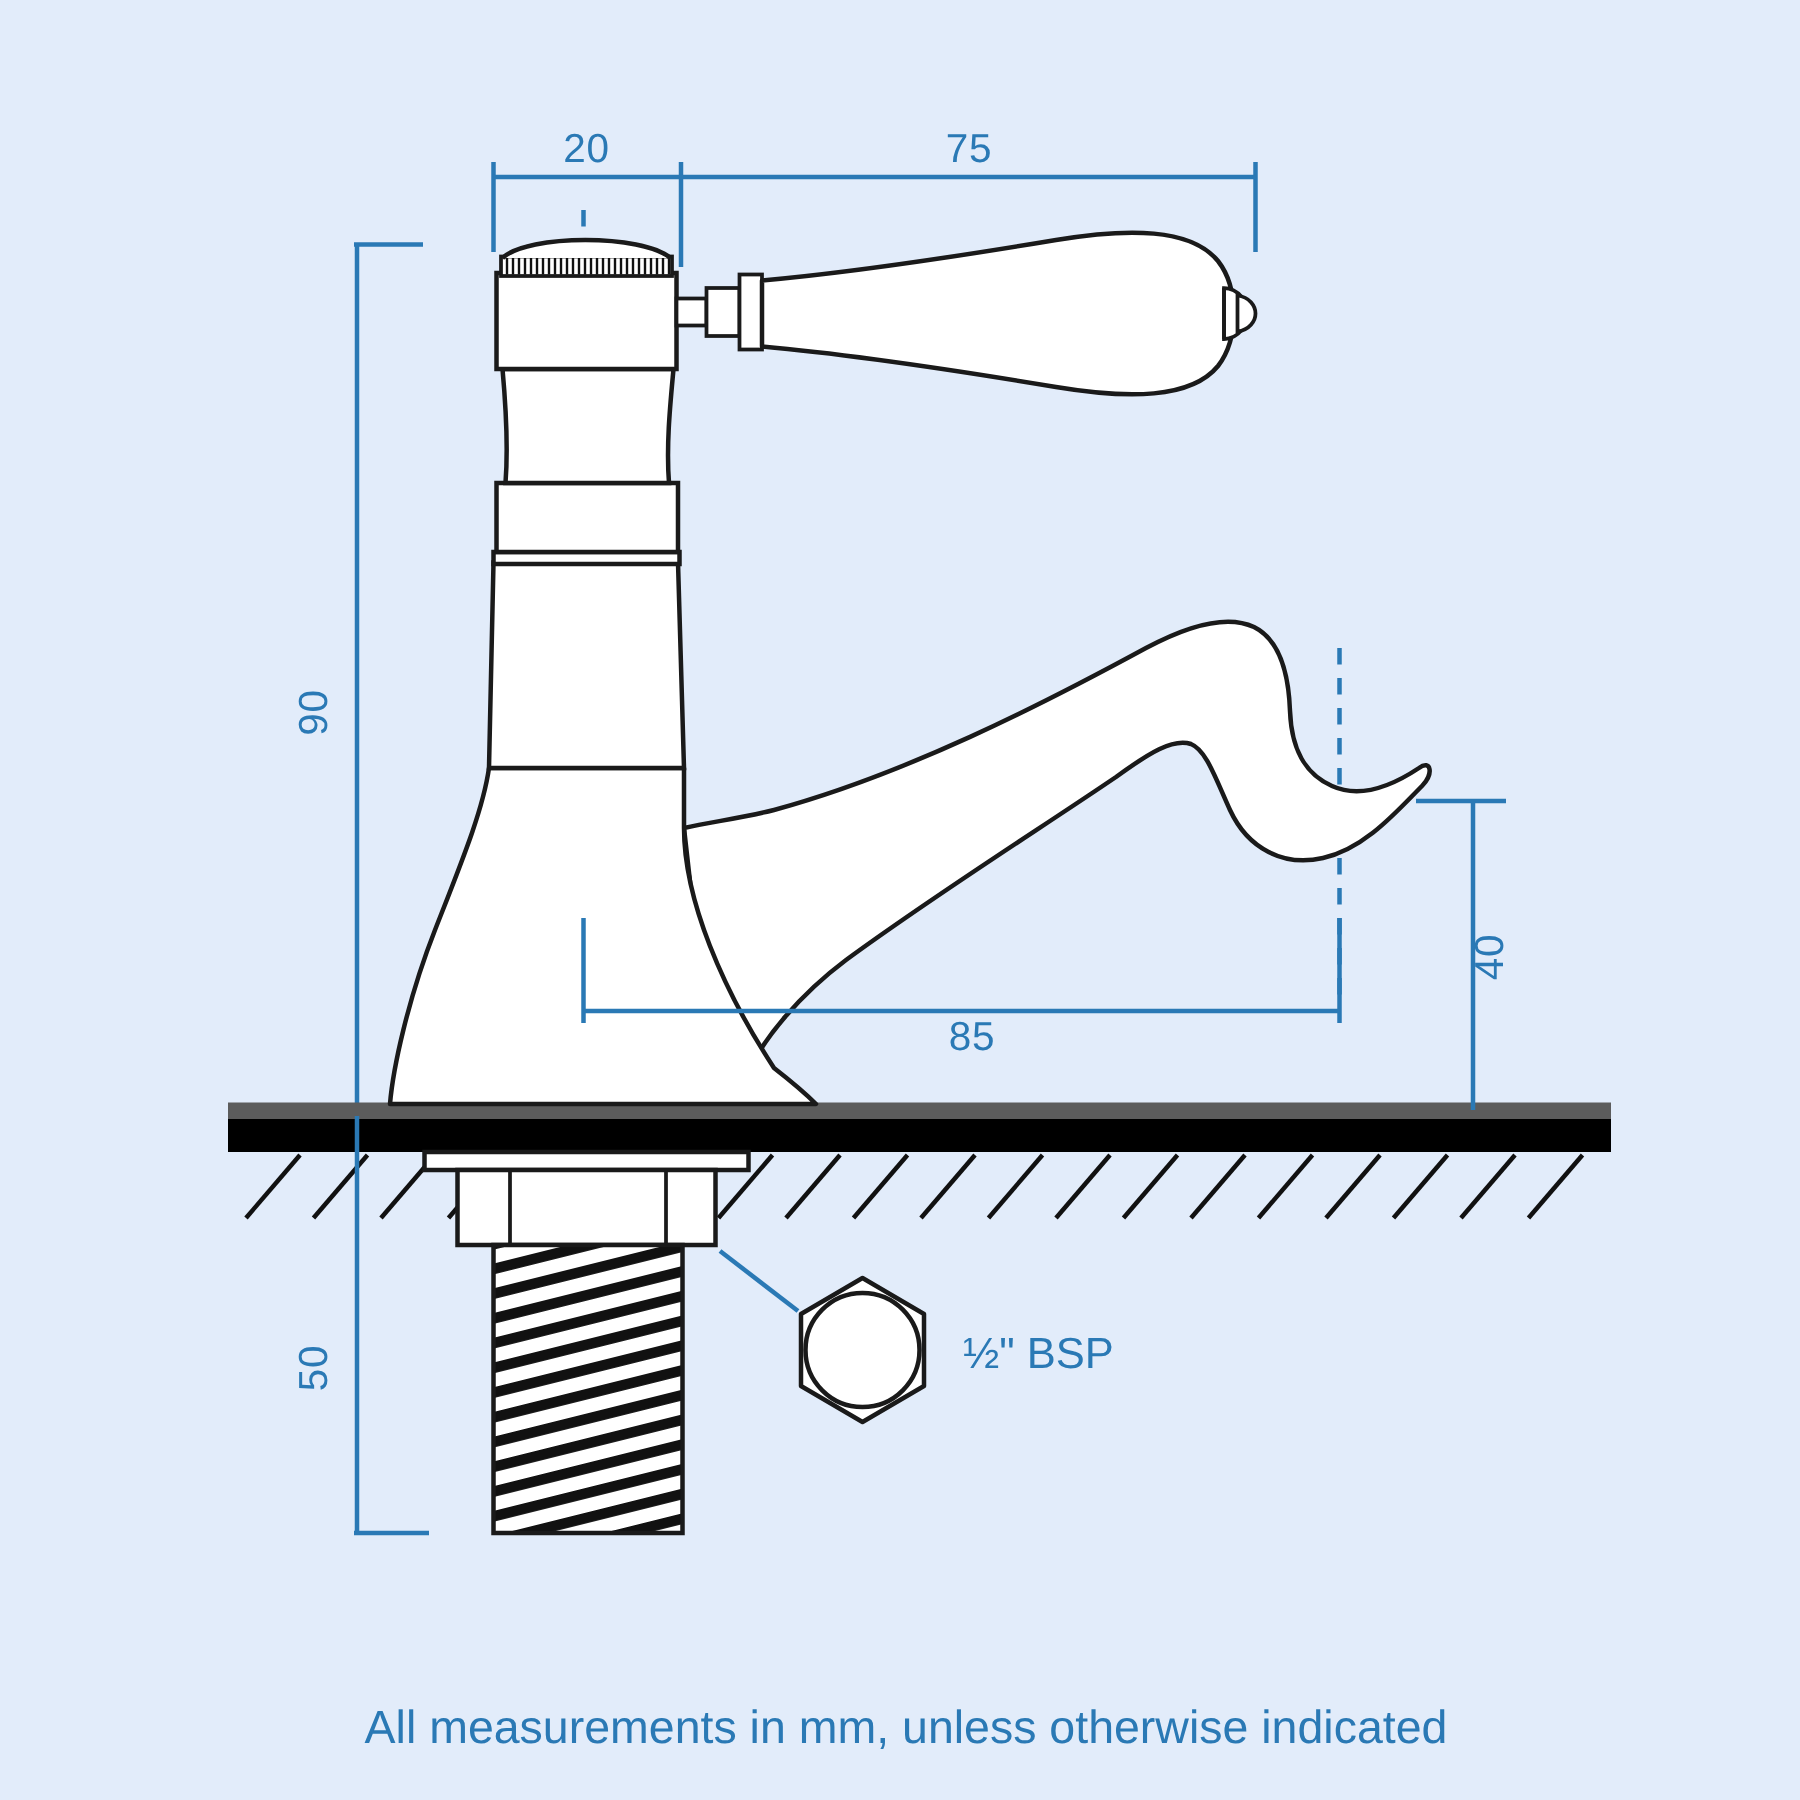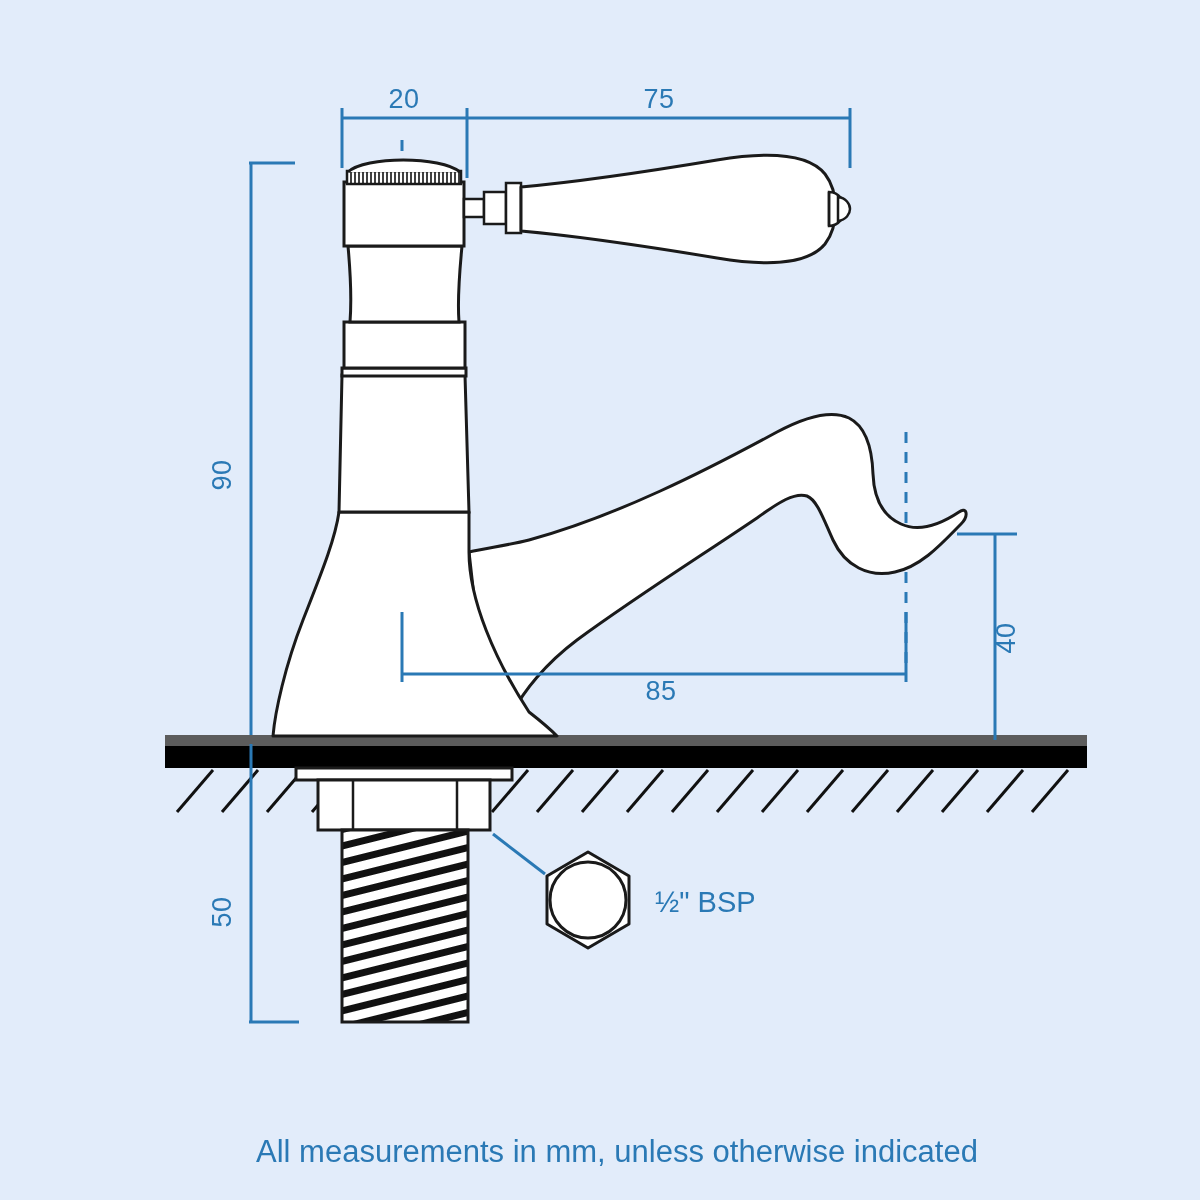--- a/index.html
+++ b/index.html
@@ -10,21 +10,21 @@
   }
   body {
     width: 1200px;
     height: 1200px;
     font-family: "Liberation Sans", sans-serif;
     overflow: hidden;
     position: relative;
   }
   #stage {
     position: absolute;
-    left: 17px;
+    left: 4px;
     top: 0;
     width: 1104px;
     height: 1200px;
     border-radius: 22px;
   }
   svg.drawing {
     display: block;
     width: 1200px;
     height: 1200px;
   }

